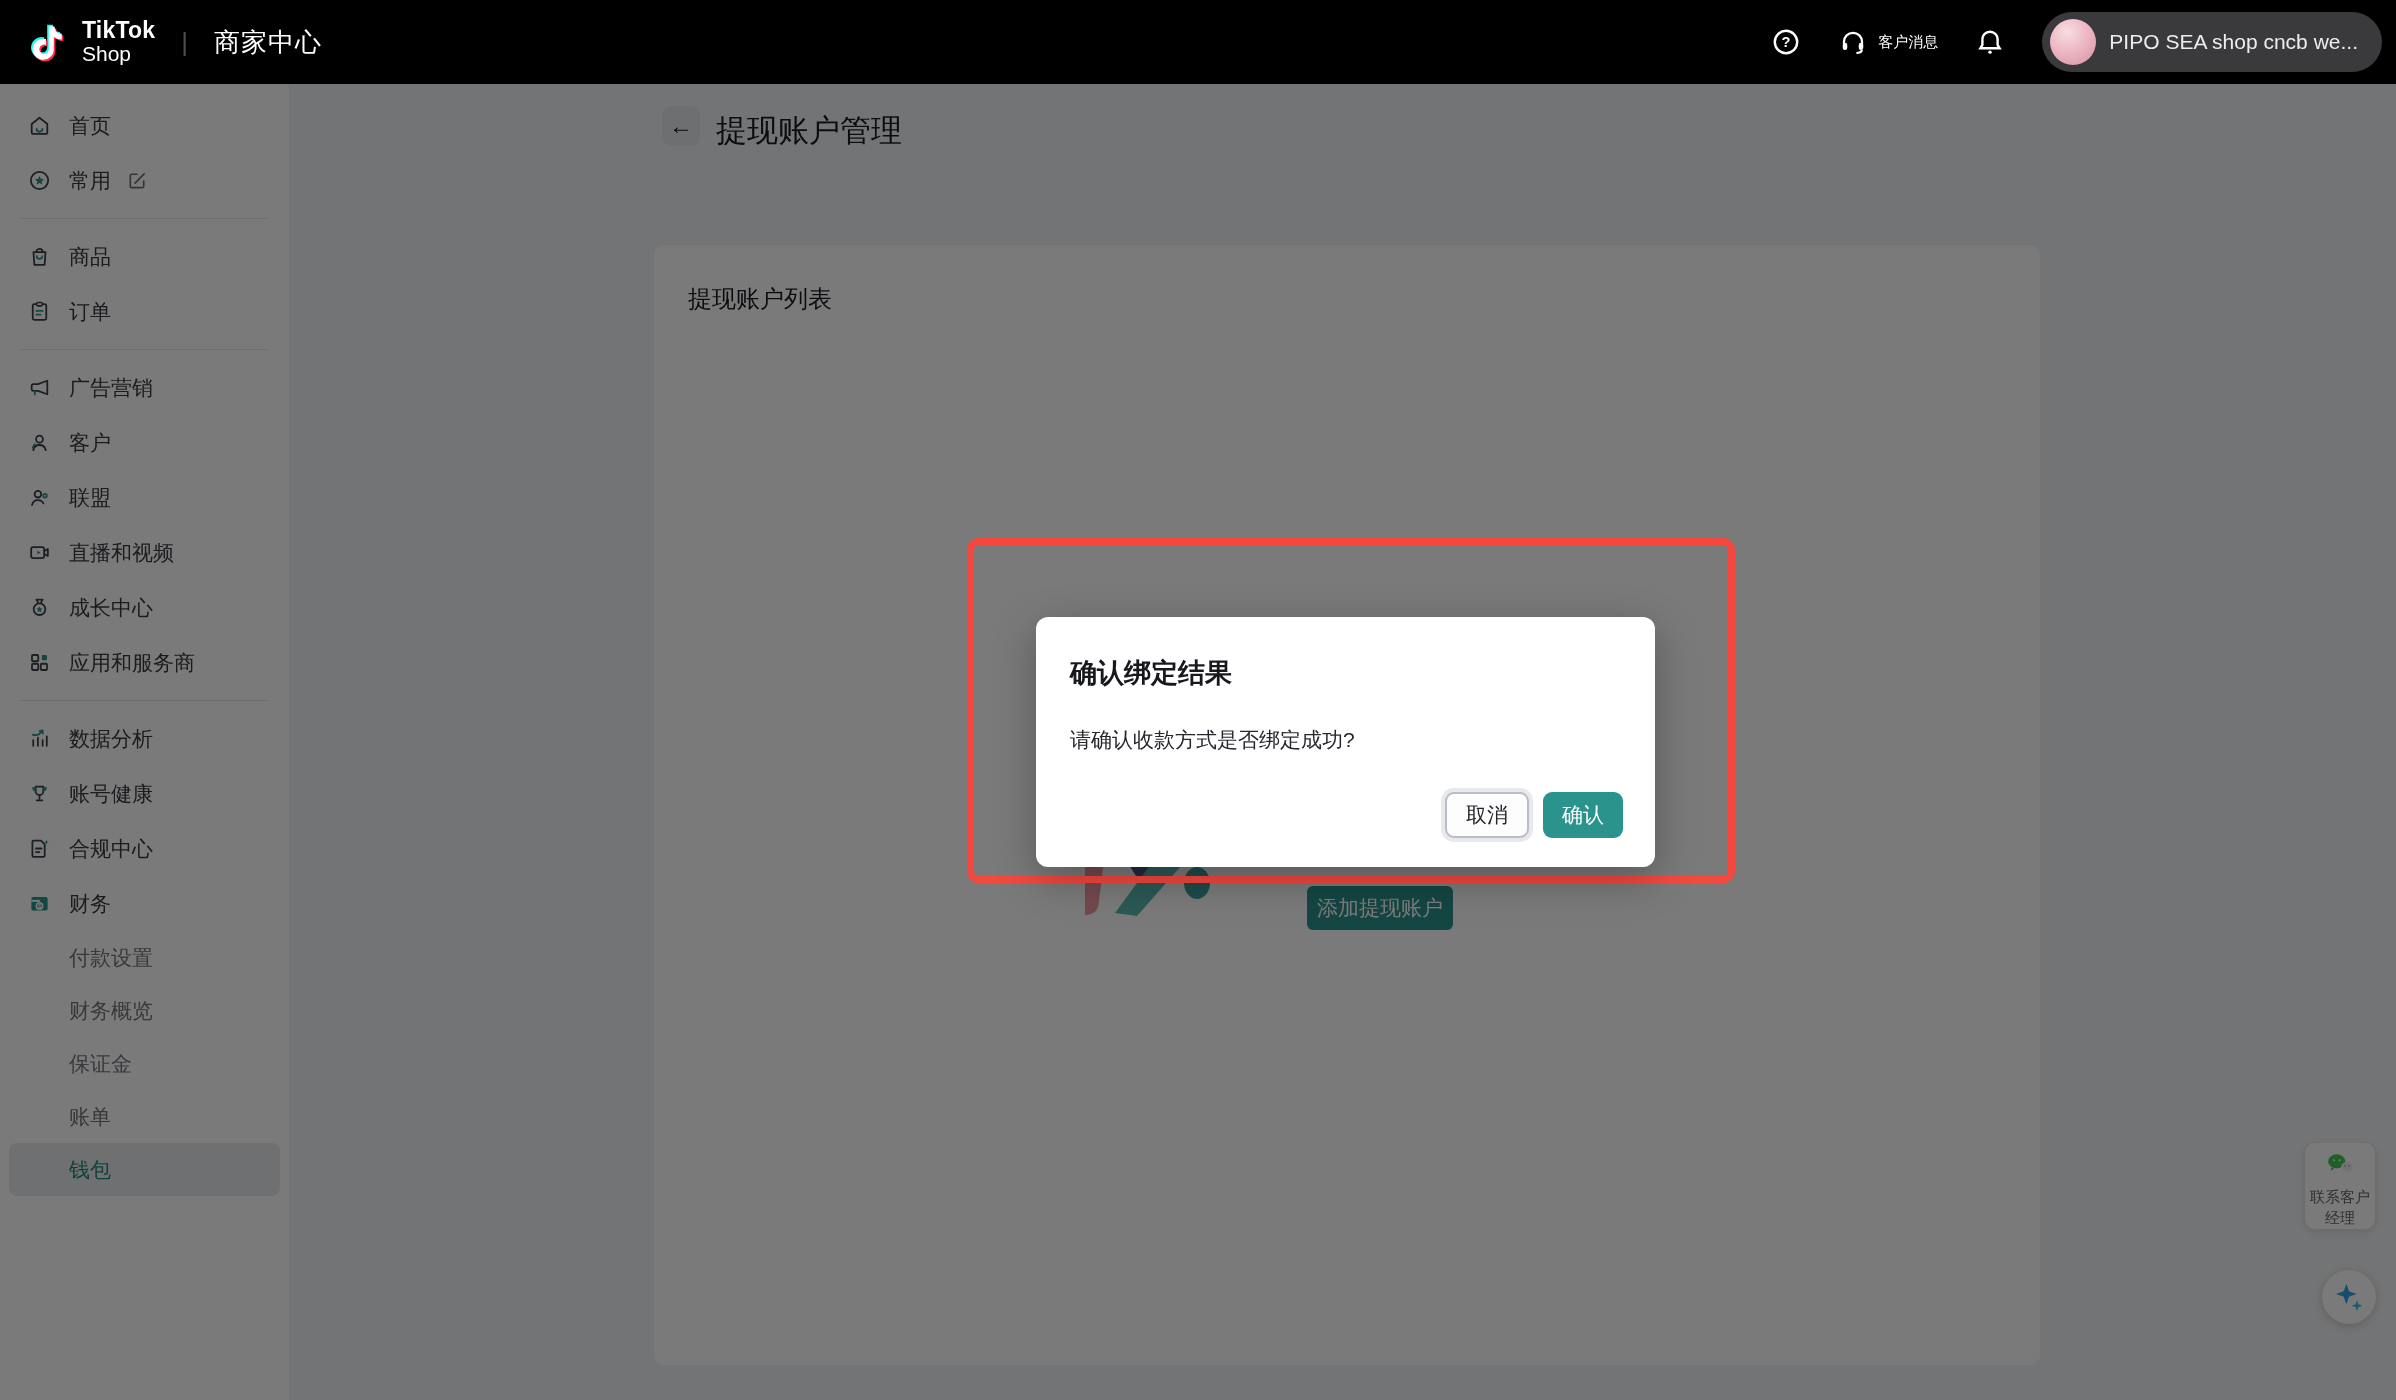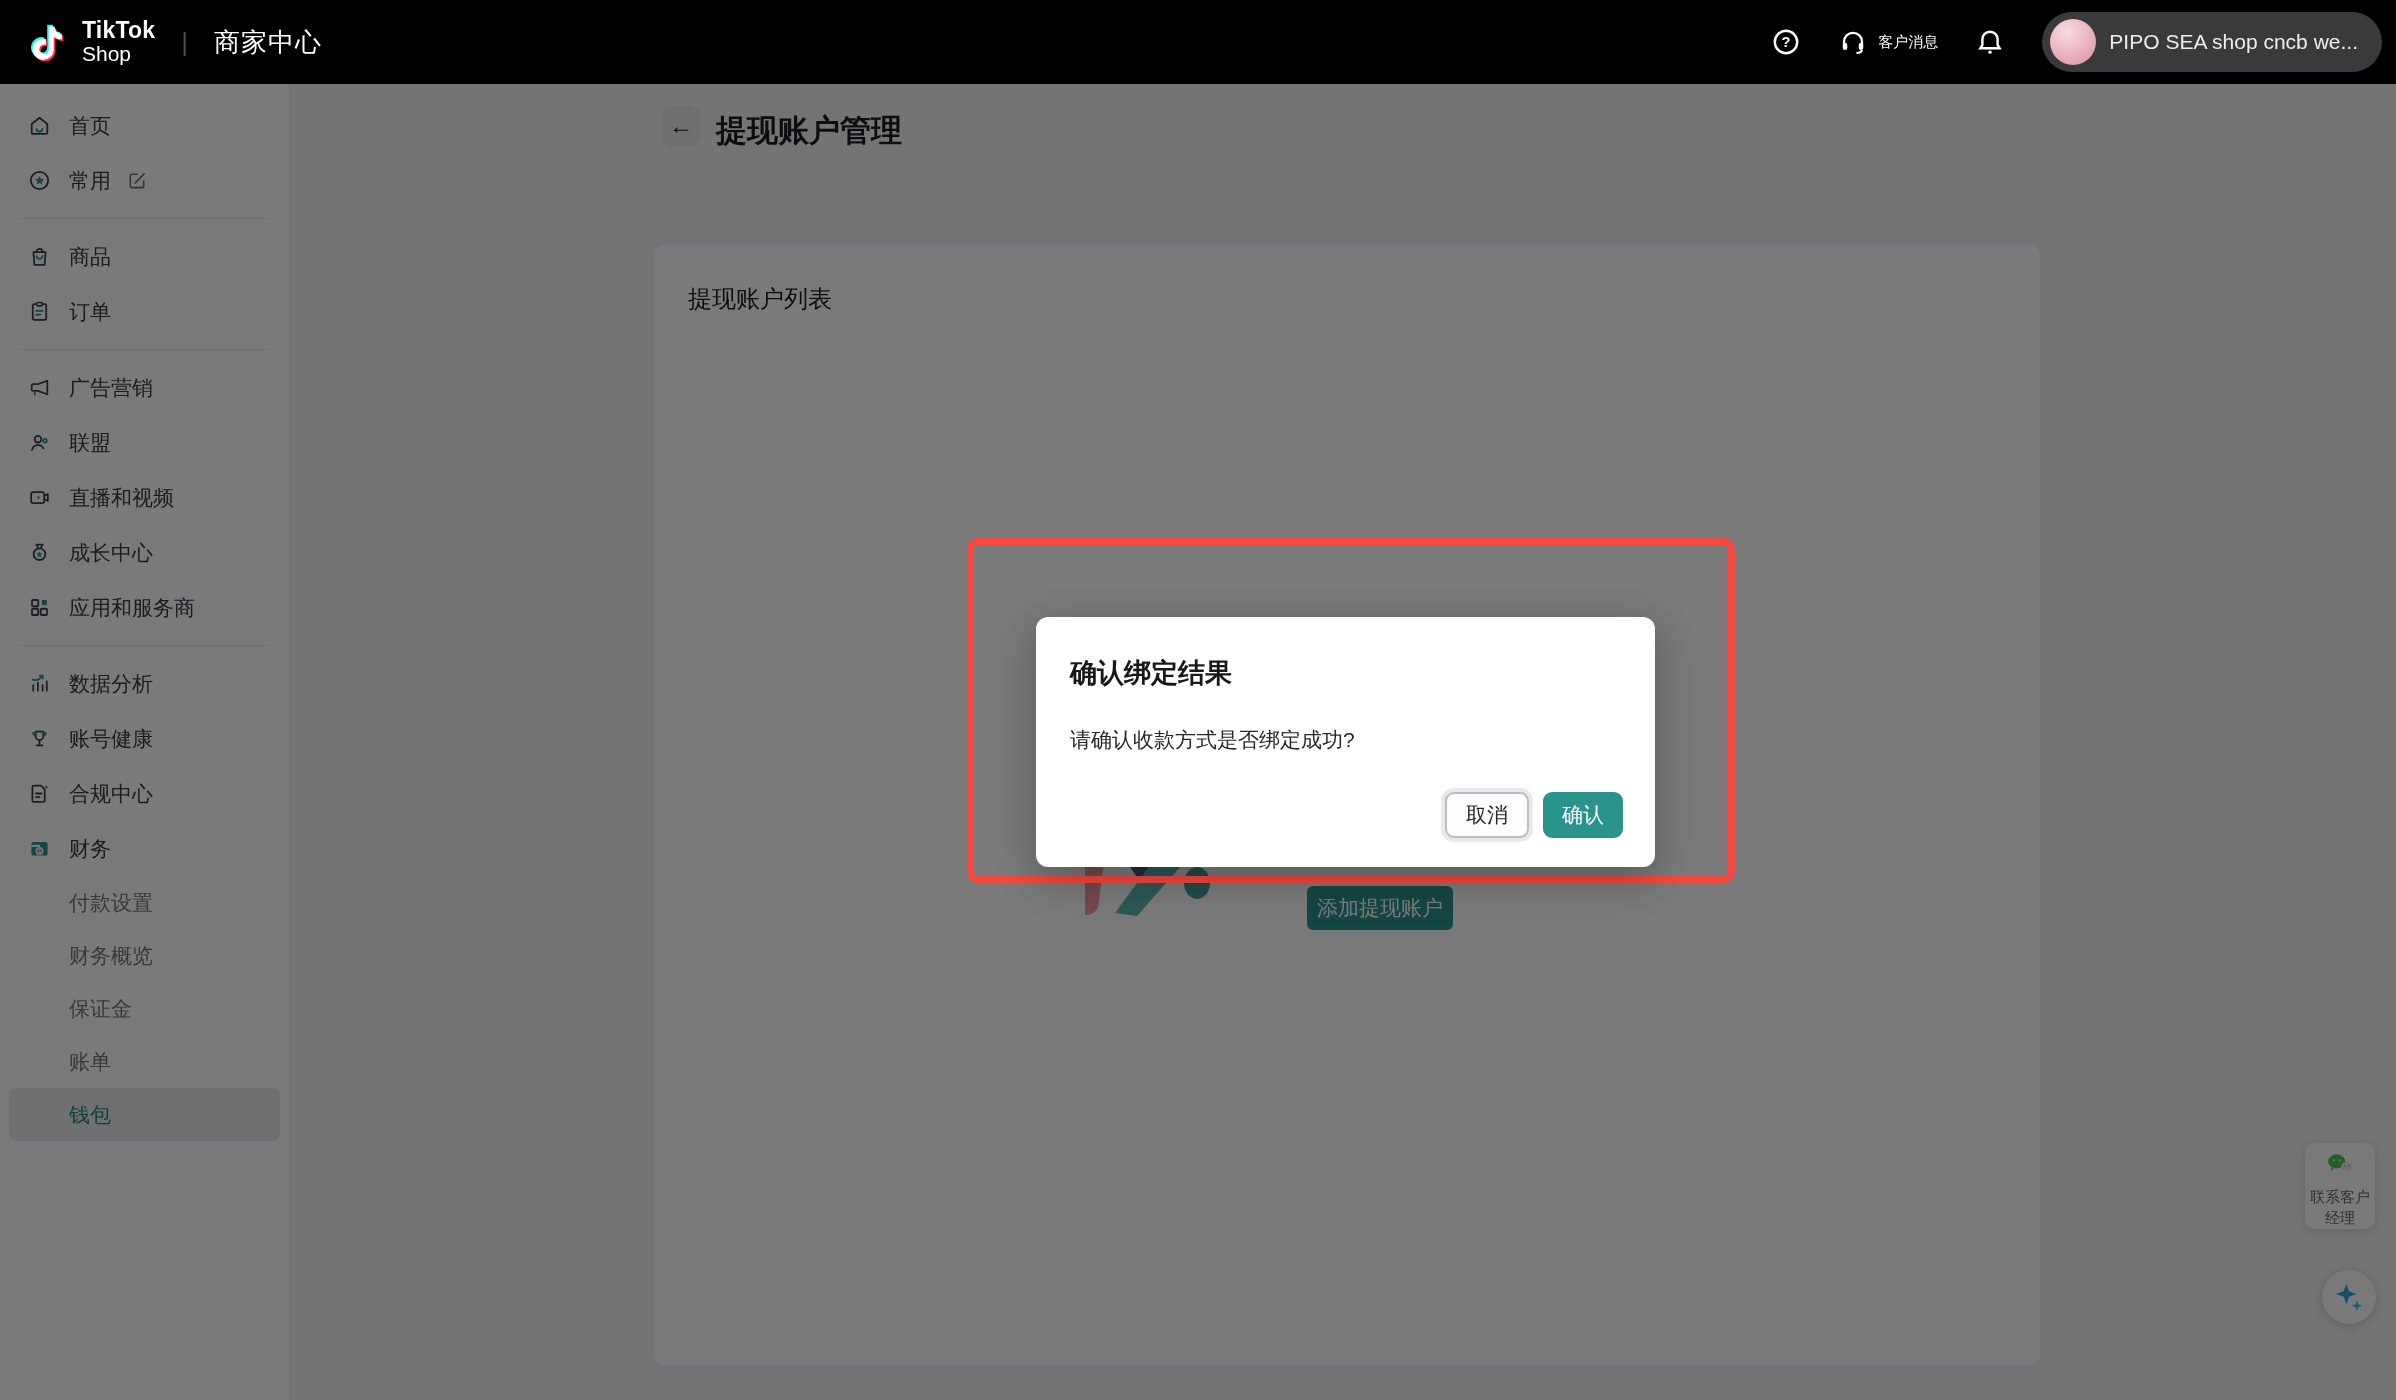--- a/index.html
+++ b/index.html
@@ -31,21 +31,21 @@
   .sb-icon svg{width:25px;height:25px;display:block}
   .sb-label{white-space:nowrap}
   .sb-edit{width:23px;height:23px;margin-left:15px;color:#6a6e73;cursor:pointer}
   .sb-edit svg{width:23px;height:23px;display:block}
   .sb-sub{height:53px;display:flex;align-items:center;padding-left:69px;font-size:21px;color:#75787e;cursor:pointer}
   .sb-sub.active{background:#e9eaec;border-radius:8px;margin:0 9px;padding-left:60px;color:#1f8a80}
   .sb-divider{height:1px;background:#e8e9eb;margin:10px 20px}
 
   
   .back-btn{position:absolute;left:662px;top:106px;width:38px;height:40px;border-radius:9px;background:#e7e8ea;display:flex;align-items:center;justify-content:center;font-size:24px;color:#16181c;cursor:pointer;z-index:1}
-  .page-title{position:absolute;left:716px;top:110px;font-size:31px;font-weight:700;color:#1b1d22;z-index:1}
+  .page-title{position:absolute;left:716px;top:110px;font-size:31px;font-weight:400;color:#1b1d22;z-index:1}
   .banner{position:absolute;left:654px;top:174px;width:1386px;height:47px;background:#f5eeda;border-radius:8px;display:flex;align-items:center;padding:0 22px;z-index:1}
   .banner-icon svg{width:25px;height:25px;display:block}
   .banner-text{margin-left:14px;font-size:20px;color:#46494f}
   .banner-close{margin-left:auto;font-size:27px;color:#5a5e66;cursor:pointer;line-height:1}
   .card{position:absolute;left:654px;top:245px;width:1386px;height:1120px;background:#fff;border-radius:10px;z-index:1}
   .card-title{position:absolute;left:34px;top:38px;font-size:24px;font-weight:400;color:#1b1d22}
   .empty-illustration{position:absolute;left:431px;top:550px;width:130px;height:125px}
   .empty-illustration svg{width:130px;height:125px;display:block}
   .add-btn{position:absolute;left:653px;top:641px;width:146px;height:44px;background:#2a938c;border-radius:6px;color:#fff;font-size:21px;display:flex;align-items:center;justify-content:center;cursor:pointer}
 
@@ -166,20 +166,30 @@
         </div>
         <div class="sb-divider"></div>
         <div class="sb-item">
           <span class="sb-icon">
             <svg viewBox="0 0 24 24">
               <path fill="none" stroke="#3c4046" stroke-width="1.7" stroke-linecap="round" stroke-linejoin="round" d="M19.5 5.5v13l-9-3.2H6a1.5 1.5 0 0 1-1.5-1.5v-3.6A1.5 1.5 0 0 1 6 8.7h4.5Z"></path>
               <path fill="none" stroke="#2a938c" stroke-width="1.7" stroke-linecap="round" stroke-linejoin="round" d="M7.5 15.8v3"></path>
             </svg>
           </span>
           <span class="sb-label">广告营销</span>
+        </div>
+        <div class="sb-item">
+          <span class="sb-icon">
+            <svg viewBox="0 0 24 24">
+              <circle fill="none" stroke="#3c4046" stroke-width="1.7" stroke-linecap="round" stroke-linejoin="round" cx="12" cy="8.8" r="3.3"></circle>
+              <path fill="none" stroke="#3c4046" stroke-width="1.7" stroke-linecap="round" stroke-linejoin="round" d="M6 19.4c.7-3.3 3-5 6-5s5.3 1.7 6 5"></path>
+              <path fill="none" stroke="#2a938c" stroke-width="1.7" stroke-linecap="round" stroke-linejoin="round" d="M7.6 13.6c-1 .8-1.6 1.9-2 3.3"></path>
+            </svg>
+          </span>
+          <span class="sb-label">客户</span>
         </div>
         <div class="sb-item">
           <span class="sb-icon">
             <svg viewBox="0 0 24 24">
               <circle fill="none" stroke="#3c4046" stroke-width="1.7" stroke-linecap="round" stroke-linejoin="round" cx="10.5" cy="8.8" r="3.2"></circle>
               <path fill="none" stroke="#3c4046" stroke-width="1.7" stroke-linecap="round" stroke-linejoin="round" d="M4.8 19.3c.6-3.2 2.8-4.8 5.7-4.8 2.4 0 4.3 1.1 5.3 3.2"></path>
               <circle fill="none" stroke="#2a938c" stroke-width="1.7" stroke-linecap="round" stroke-linejoin="round" cx="17.3" cy="10.3" r="1.7"></circle>
             </svg>
           </span>
           <span class="sb-label">联盟</span>

